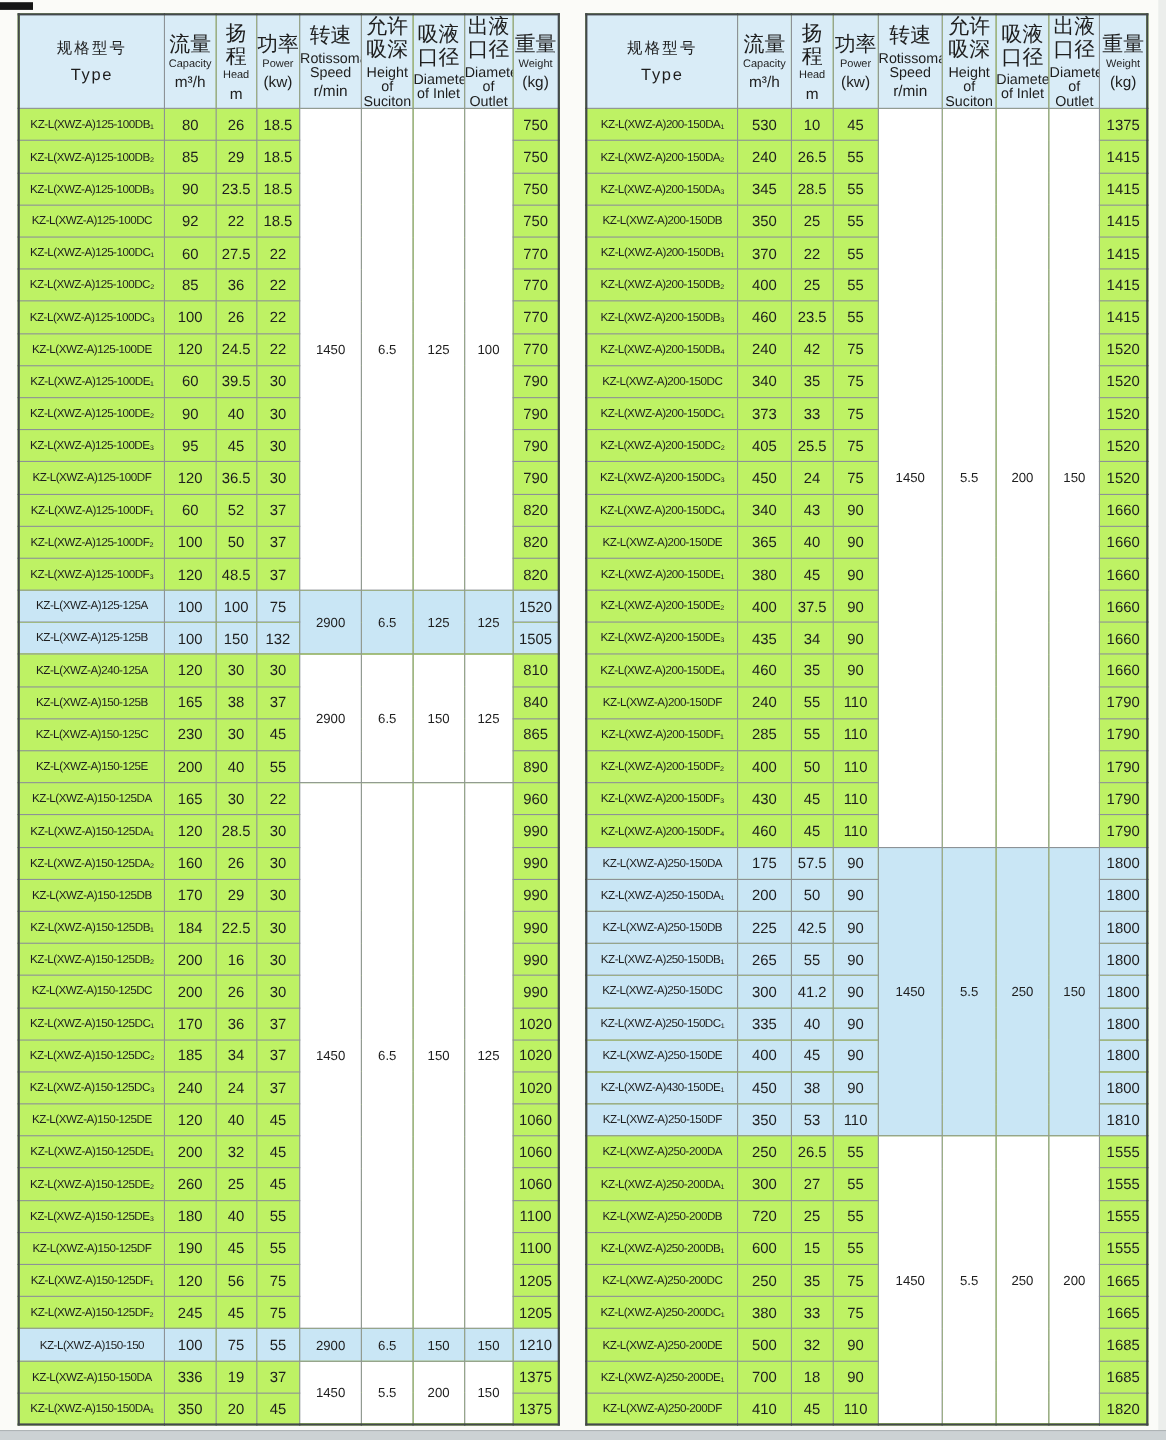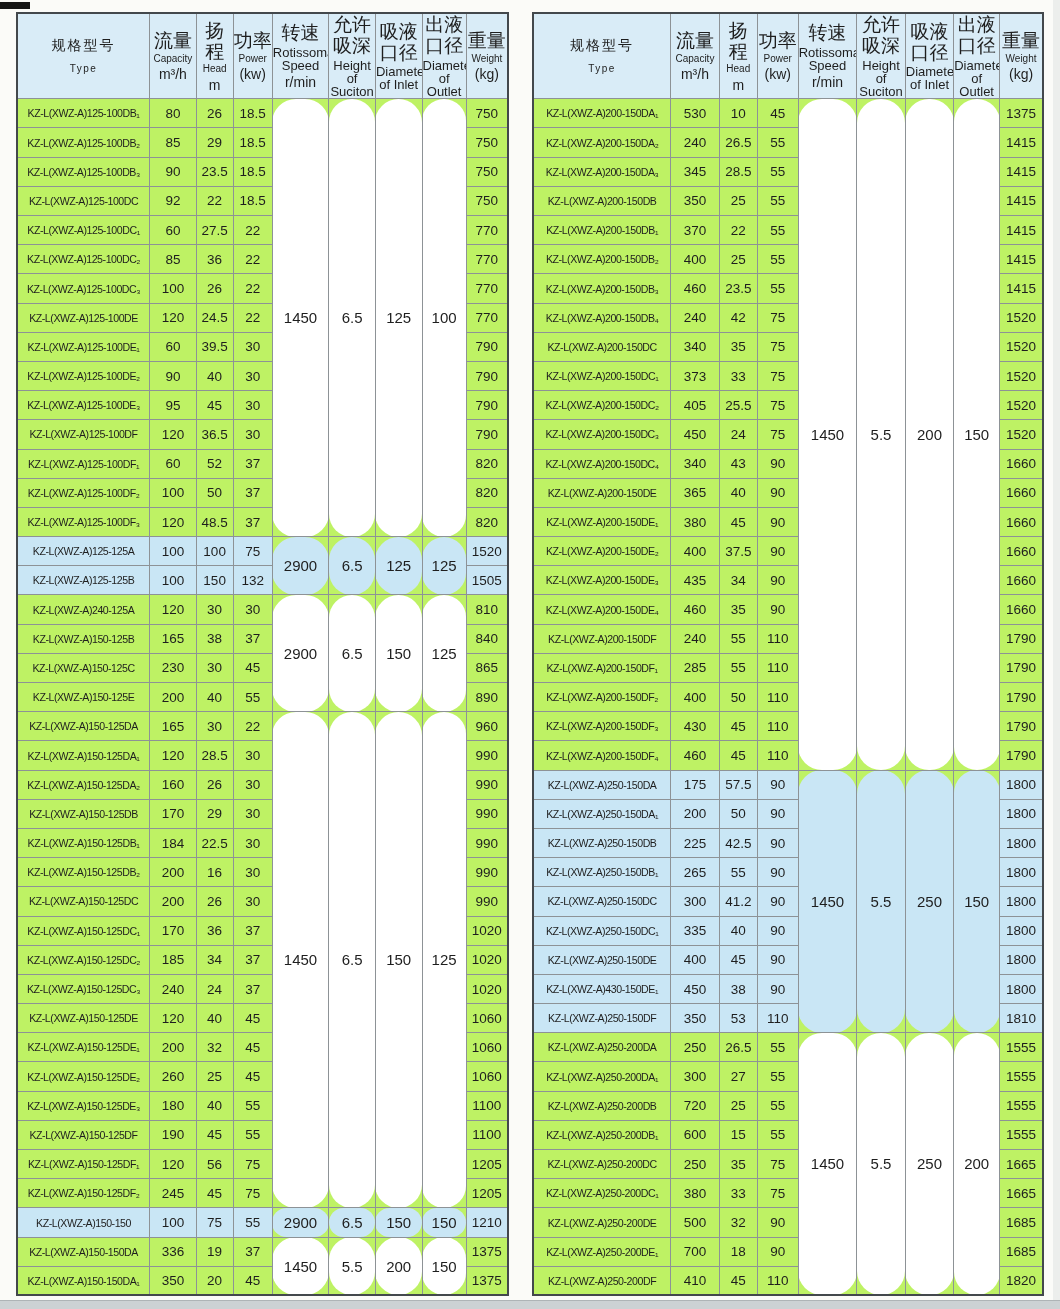--- a/index.html
+++ b/index.html
@@ -29,29 +29,29 @@
     padding:0;overflow:hidden;
     font-weight:normal;
   }
   .spec thead tr{height:84px;}
   .spec thead th{background:#d9ecf7;}
   .spec tbody tr{height:29.2px;}
   .spec tbody tr.hl td{background:#c9e6f5;}
 
   .type-cell{font-size:10.6px;letter-spacing:-0.45px;white-space:nowrap;}
   .num-cell{font-size:13.5px;}
-  .merged-cell{font-size:15px;background:#ffffff;border-radius:24px;}
+  .merged-cell{font-size:12px;background:#ffffff;}
   tr.hl .merged-cell{background:#c9e6f5;}
 
   .zh{font-size:19px;line-height:1.12;margin:0 auto;}
   .zh-narrow{width:2.15em;}
   .en{font-size:10px;line-height:1.02;margin:2px auto 0;}
   .en-small{font-size:13px;}
   .unit{font-size:14px;margin-top:2px;}
-  .type-en{font-size:10px;letter-spacing:1.5px;margin-top:10px;}
+  .type-en{font-size:15px;letter-spacing:1.5px;margin-top:10px;}
   .type-zh{font-size:14px;letter-spacing:2px;}
 </style>
 </head>
 <body>
 
 <div class="scan-mark-top"></div>
 
 <div class="tbl-wrap" id="t0">
     <table class="spec">
       <colgroup>

